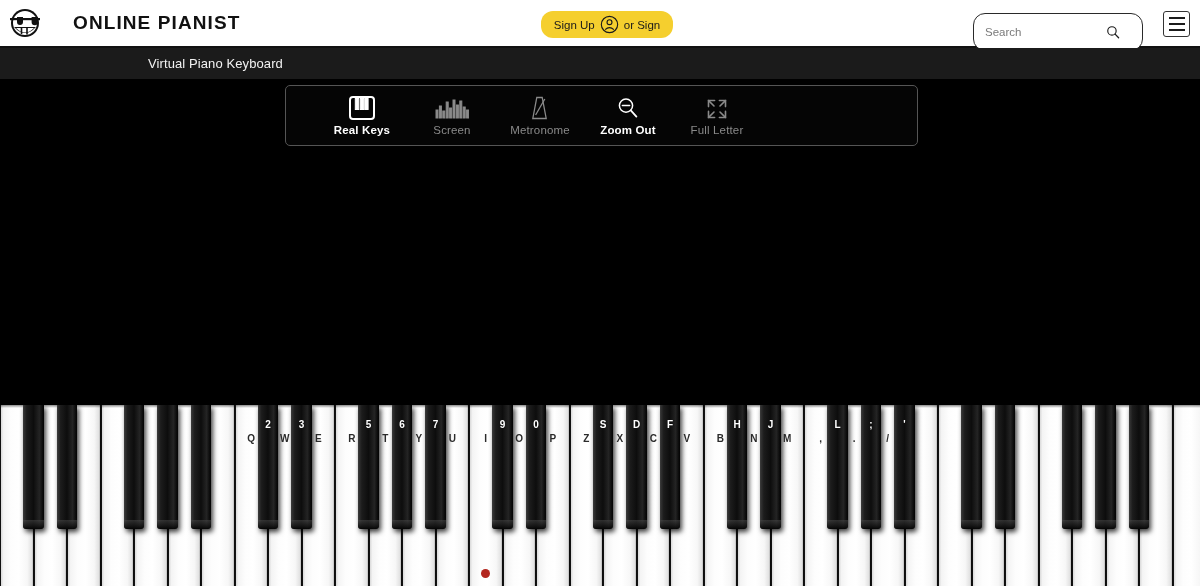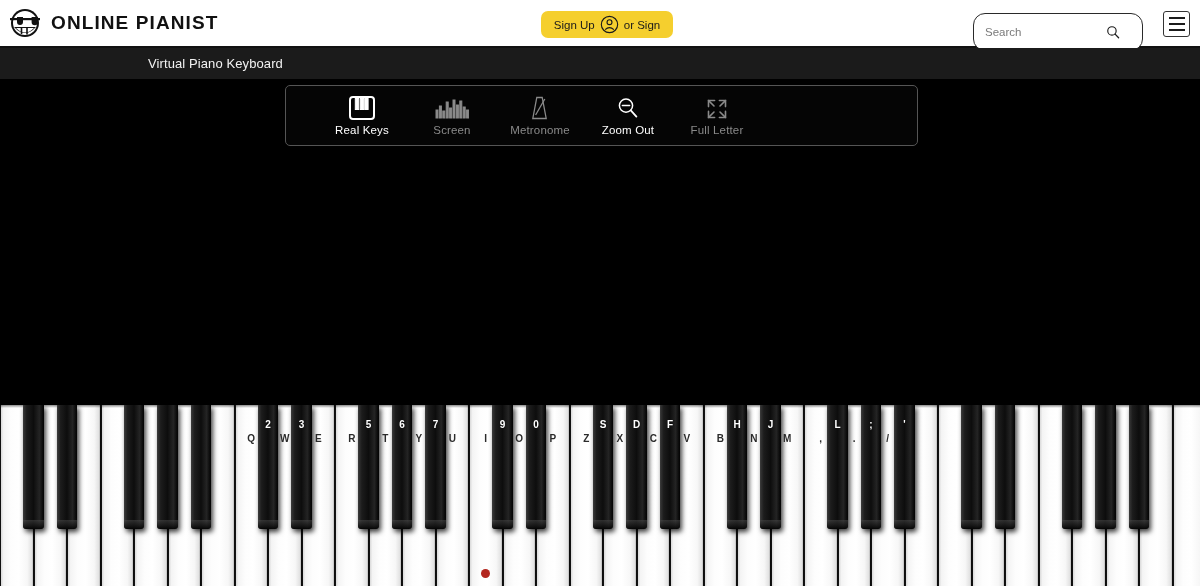--- a/index.html
+++ b/index.html
@@ -14,27 +14,27 @@
   #header {
     position:absolute; left:0; top:0; width:1200px; height:48px;
     background:#ffffff;
     border-bottom:2px solid #111;
     display:flex; align-items:center;
   }
   #brand { display:flex; align-items:center; gap:9px; margin-left:8px; }
   #brand-mark { width:34px; height:30px; flex:0 0 auto; }
   #brand-text {
     font-size:19px; font-weight:bold; letter-spacing:1.1px;
-    color:#111; font-family:"Liberation Sans", sans-serif;
+    color:#111; font-family:"Liberation Sans", sans-serif;margin-left:22px;
   }
 
   #auth-btn {
     position:absolute; left:541px; top:11px;
     width:132px; height:27px;
-    background:#f5cf2e; border:none; border-radius:7px;
+    background:#f5cf2e; border:none; border-radius:12px;
     display:flex; align-items:center; justify-content:center; gap:5px;
     cursor:pointer;
   }
   #auth-btn span { font-size:11.5px; color:#1a1a1a; font-weight:500; }
   #auth-avatar { width:19px; height:19px; flex:0 0 auto; }
 
   #search-wrap {
     position:absolute; left:973px; top:13px;
     width:170px; height:38px;
     border:1.4px solid #2a2a2a; border-radius:12px;
@@ -81,21 +81,21 @@
     border:1px solid #555; border-radius:5px;
     background:#050505;
     display:flex; align-items:center; justify-content:flex-start;
   }
   .tool {
     width:90px; display:flex; flex-direction:column; align-items:center;
     gap:4px; cursor:pointer; user-select:none;
   }
   .tool .ico { height:25px; display:flex; align-items:flex-end; }
   .tool .lbl { font-size:11.5px; letter-spacing:.15px; white-space:nowrap; }
-  .tool.active .lbl { color:#ffffff; font-weight:normal; }
+  .tool.active .lbl { color:#ffffff; font-weight:bold; }
   .tool.dim .lbl { color:#8a8a8a; }
   .tool.active svg { stroke:#ffffff; fill:#ffffff; }
   .tool.dim svg   { stroke:#8a8a8a; fill:#8a8a8a; }
 
   #tool-realkeys { margin-left:31px; }
   #tool-sustain { margin-left:0px; }
   #tool-letternotes { margin-left:-3px; }
   #tool-metronome { margin-left:-2px; }
   #tool-zoomout { margin-left:-2px; }
   #tool-fullscreen { margin-left:-1px; }

